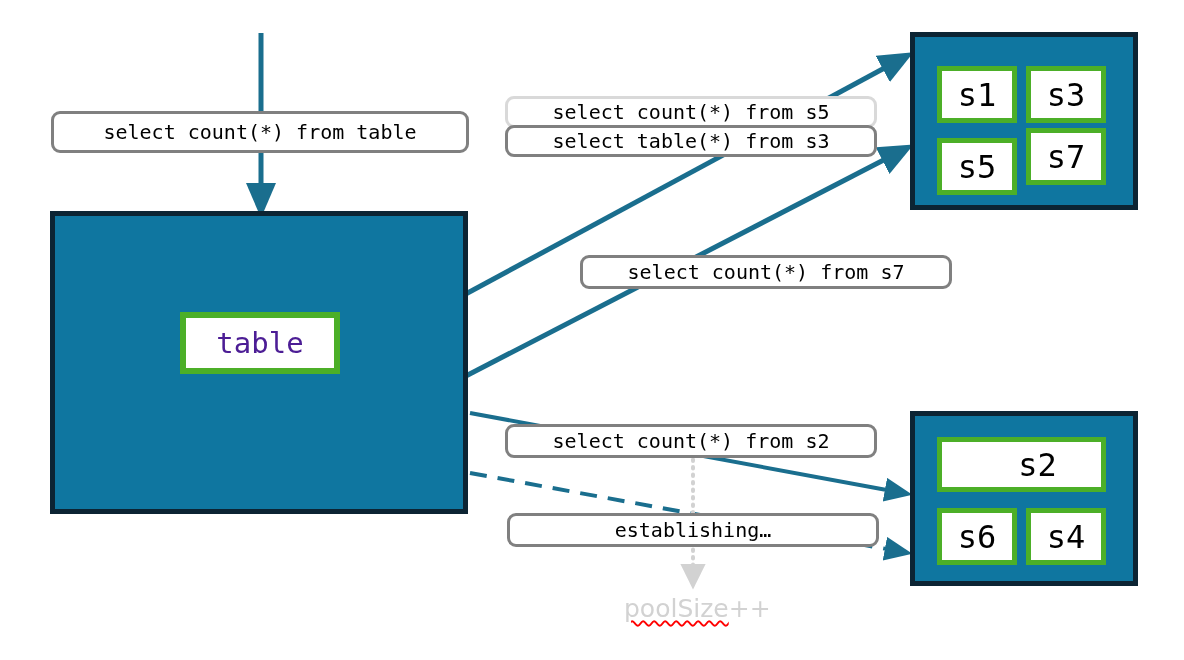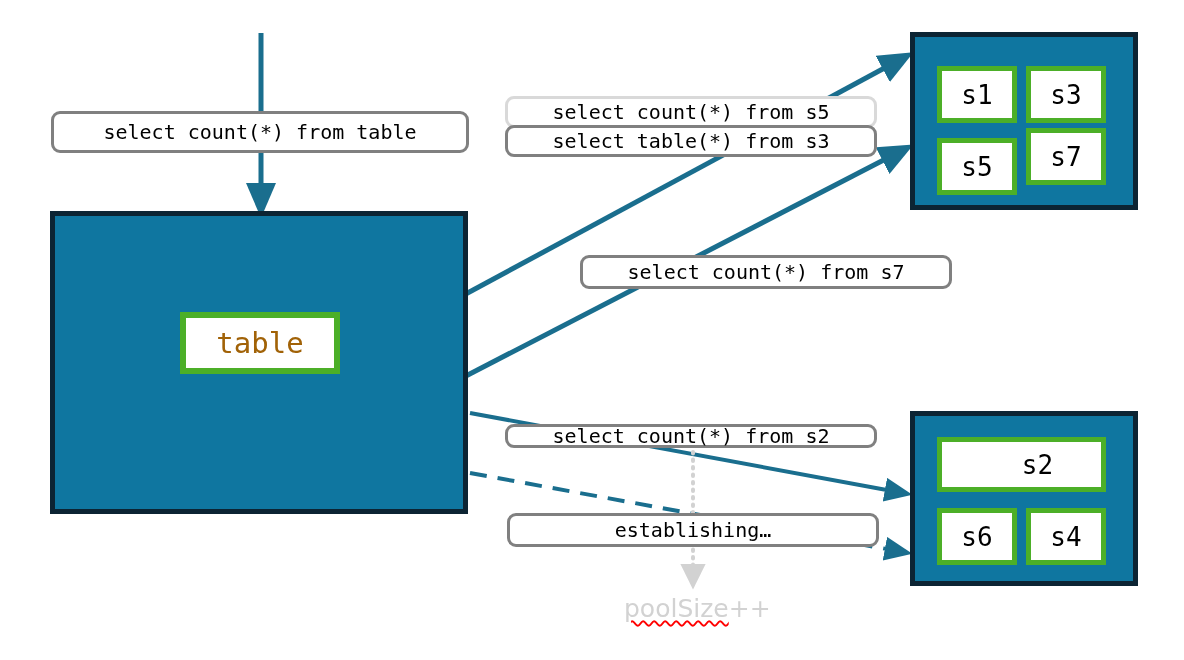--- a/index.html
+++ b/index.html
@@ -34,42 +34,42 @@
   }
   .node-cell {
     position: absolute;
     background: #ffffff;
     border: 5px solid #4caf28;
     box-sizing: border-box;
     display: flex;
     align-items: center;
     justify-content: center;
     font-family: "DejaVu Sans Mono", "Liberation Mono", monospace;
-    font-size: 26px;
+    font-size: 32px;
     color: #000000;
     letter-spacing: 0px;
   }
   
   .table-block {
     position: absolute;
     background: #0f76a0;
     border: 5px solid #0c2433;
     box-sizing: border-box;
   }
   .table-cell {
     position: absolute;
     background: #ffffff;
     border: 6px solid #4caf28;
     box-sizing: border-box;
     display: flex;
     align-items: center;
     justify-content: center;
     font-family: "DejaVu Sans Mono", "Liberation Mono", monospace;
     font-size: 29px;
-    color: #a16207;
+    color: #4c1d95;
   }
   
   .label-box {
     position: absolute;
     background: #ffffff;
     border: 3px solid #808080;
     border-radius: 9px;
     box-sizing: border-box;
     display: flex;
     align-items: center;
@@ -182,21 +182,21 @@
   </div>
 
   <div class="label-box" style="left:505px; top:125px; width:372px; height:32px;">
     <span>select table(*) from s3</span>
   </div>
 
   <div class="label-box" style="left:580px; top:255px; width:372px; height:34px;">
     <span>select count(*) from s7</span>
   </div>
 
-  <div class="label-box" style="left:505px; top:424px; width:372px; height:24px;">
+  <div class="label-box" style="left:505px; top:424px; width:372px; height:34px;">
     <span>select count(*) from s2</span>
   </div>
 
   <div class="label-box" style="left:507px; top:513px; width:372px; height:34px;">
     <span>establishing…</span>
   </div>
 
   <div class="pool-note" style="left:624px; top:594px;">
     <span class="misspelled">poolSize</span><span>++</span>
   </div>

